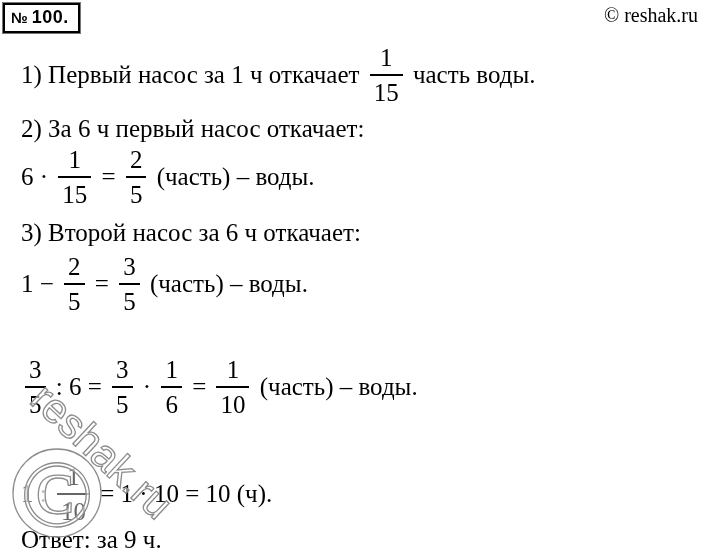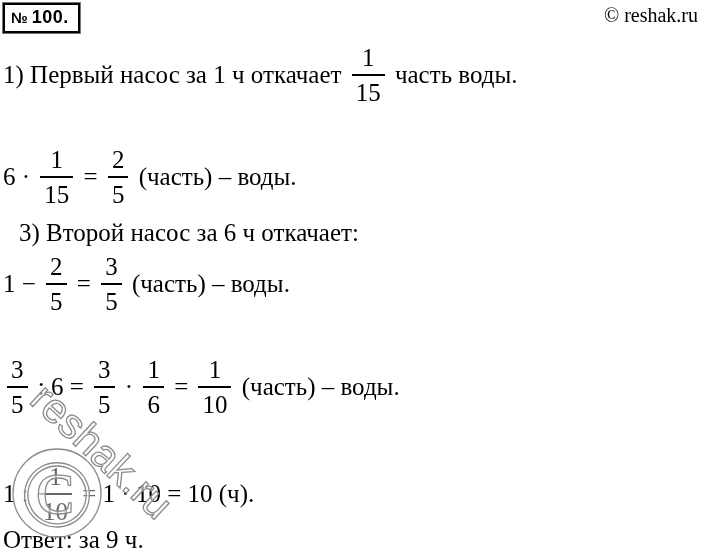--- a/index.html
+++ b/index.html
@@ -24,28 +24,28 @@
   }
   .task-box .no-sign{font-size:15px;}
   .task-box .no-num{font-size:18px;letter-spacing:.5px;}
   
   .site-credit{
     position:absolute;top:4px;right:6px;
     font-size:20px;
   }
   
   .line{
-    position:absolute;left:3px;
+    position:absolute;left:21px;
     display:flex;align-items:center;
     font-size:25px;white-space:pre;text-align:right;
   }
   #line-1{top:44px;height:62px;}
   #line-h2{top:112px;height:34px;}
   #line-m2{top:146px;height:62px;}
-  #line-h3{top:216px;height:34px;margin-left:16px;}
+  #line-h3{top:216px;height:34px;}
   #line-m3{top:252px;height:64px;}
   #line-h4{top:320px;height:34px;}
   #line-m4{top:354px;height:66px;}
   #line-h5{top:428px;height:32px;font-size:24px;}
   #line-m5{top:460px;height:68px;}
   #line-answer{top:526px;height:28px;}
   
   .frac{
     display:inline-flex;flex-direction:column;align-items:center;
     margin:0 4px;line-height:1;vertical-align:middle;
@@ -65,20 +65,21 @@
 <div class="page">
 
   <div class="task-box">
     <span class="no-sign">№</span>
     <span class="no-num">100.</span>
   </div>
 
   <div class="site-credit">© reshak.ru</div>
 
   <div class="line" id="line-1"><span class="txt">1) Первый насос за 1 ч откачает </span><span class="frac"><span class="num">1</span><span class="den">15</span></span><span class="txt"> часть воды.</span></div>
+  <div class="line" id="line-h2"><span class="txt">2) За 6 ч первый насос откачает:</span></div>
   <div class="line" id="line-m2"><span class="txt">6 · </span><span class="frac"><span class="num">1</span><span class="den">15</span></span><span class="txt"> = </span><span class="frac"><span class="num">2</span><span class="den">5</span></span><span class="txt"> (часть) – воды.</span></div>
   <div class="line" id="line-h3"><span class="txt">3) Второй насос за 6 ч откачает:</span></div>
   <div class="line" id="line-m3"><span class="txt">1 − </span><span class="frac"><span class="num">2</span><span class="den">5</span></span><span class="txt"> = </span><span class="frac"><span class="num">3</span><span class="den">5</span></span><span class="txt"> (часть) – воды.</span></div>
   <div class="line" id="line-m4"><span class="frac"><span class="num">3</span><span class="den">5</span></span><span class="txt"> : 6 = </span><span class="frac"><span class="num">3</span><span class="den">5</span></span><span class="txt"> · </span><span class="frac"><span class="num">1</span><span class="den">6</span></span><span class="txt"> = </span><span class="frac"><span class="num">1</span><span class="den">10</span></span><span class="txt"> (часть) – воды.</span></div>
   <div class="line" id="line-m5"><span class="txt">1 : </span><span class="frac"><span class="num">1</span><span class="den">10</span></span><span class="txt"> = 1 · 10 = 10 (ч).</span></div>
   <div class="line" id="line-answer"><span class="txt">Ответ: за 9 ч.</span></div>
 
   <svg class="wm" width="320" height="200" aria-hidden="true">
     <text x="34" y="40" transform="rotate(43 34 40)" font-family="Liberation Sans, sans-serif" font-size="42" fill="#ffffff" fill-opacity="0.55" stroke="#8c8c8c" stroke-width="1.3">reshak.ru</text>
     <circle cx="63" cy="131" r="44" fill="#ffffff" fill-opacity="0.4" stroke="#8c8c8c" stroke-width="1.3"></circle>

